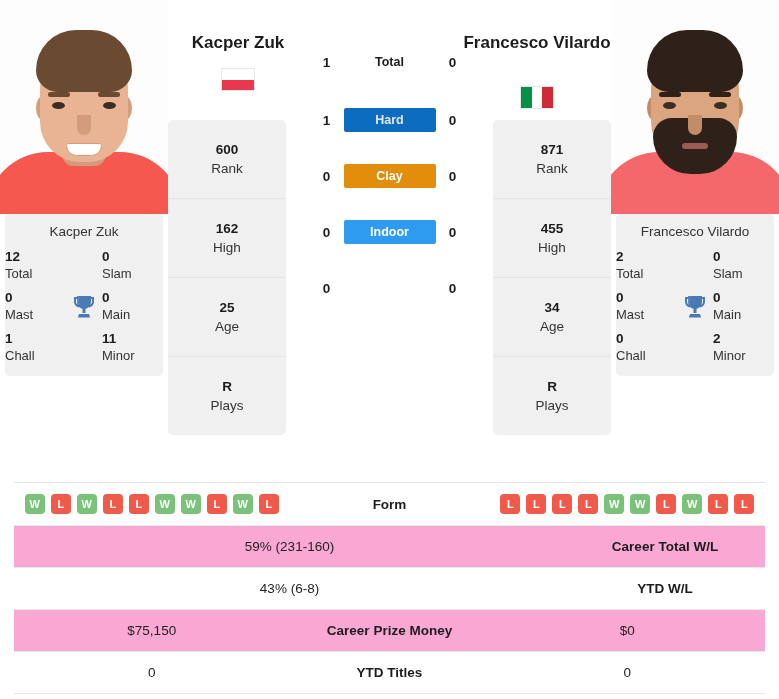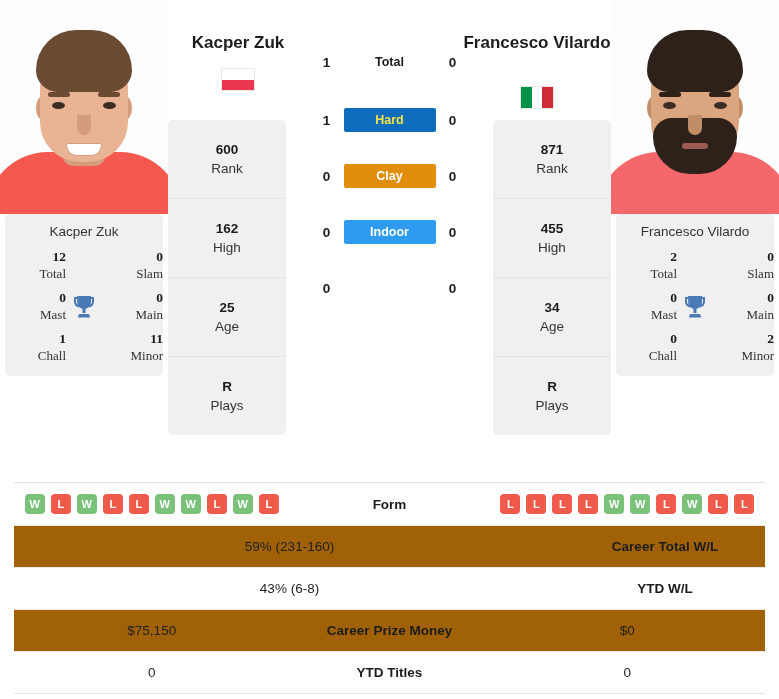--- a/index.html
+++ b/index.html
@@ -99,21 +99,21 @@
     font-size: 13.5px;
     color: #333333;
     padding-bottom: 10px;
   }
   .stat-grid {
     display: grid;
     grid-template-columns: 1fr 36px 1fr;
     row-gap: 8px;
     align-items: center;
   }
-  .stat-cell { text-align: right; font-family: Liberation Serif, serif; }
+  .stat-cell { text-align: left; }
   .stat-num {
     font-size: 13.5px;
     font-weight: bold;
     color: #1c1c1c;
     line-height: 16px;
   }
   .stat-lab {
     font-size: 13px;
     color: #333333;
     line-height: 17px;
@@ -213,21 +213,21 @@
     width: 751px;
     margin: 12px auto 0 auto;
     border-top: 1px solid #e2e2e2;
   }
   .trow {
     display: flex;
     align-items: center;
     height: 41px;
     border-bottom: 1px solid #e8e8e8;
   }
-  .trow.shaded { background: #a16207; justify-content: center; }
+  .trow.shaded { background: #f9a8d4; justify-content: center; }
   .trow.form-row { height: 42px; background: #ffffff; }
   .tcell-l, .tcell-r {
     flex: 1 1 0;
     text-align: center;
     font-size: 13.5px;
     color: #1f1f1f;
   }
   .tcell-m {
     flex: 0 0 200px;
     text-align: center;
@@ -344,21 +344,21 @@
 
   <div class="center-col">
     <div class="surface-list">
       <div class="surface-row total">
         <div class="srf-num">1</div>
         <div class="srf-badge total-lab">Total</div>
         <div class="srf-num">0</div>
       </div>
       <div class="surface-row">
         <div class="srf-num">1</div>
-        <div class="srf-badge" id="badge-hard" style="background: rgb(12, 108, 189); color: #fde047;">Hard</div>
+        <div class="srf-badge" id="badge-hard" style="background: rgb(12, 108, 189); color: #e5e5e5;">Hard</div>
         <div class="srf-num">0</div>
       </div>
       <div class="surface-row">
         <div class="srf-num">0</div>
         <div class="srf-badge" id="badge-clay" style="background: rgb(224, 142, 11); color: rgb(255, 255, 255);">Clay</div>
         <div class="srf-num">0</div>
       </div>
       <div class="surface-row">
         <div class="srf-num">0</div>
         <div class="srf-badge" id="badge-indoor" style="background: rgb(46, 155, 240); color: rgb(255, 255, 255);">Indoor</div>

